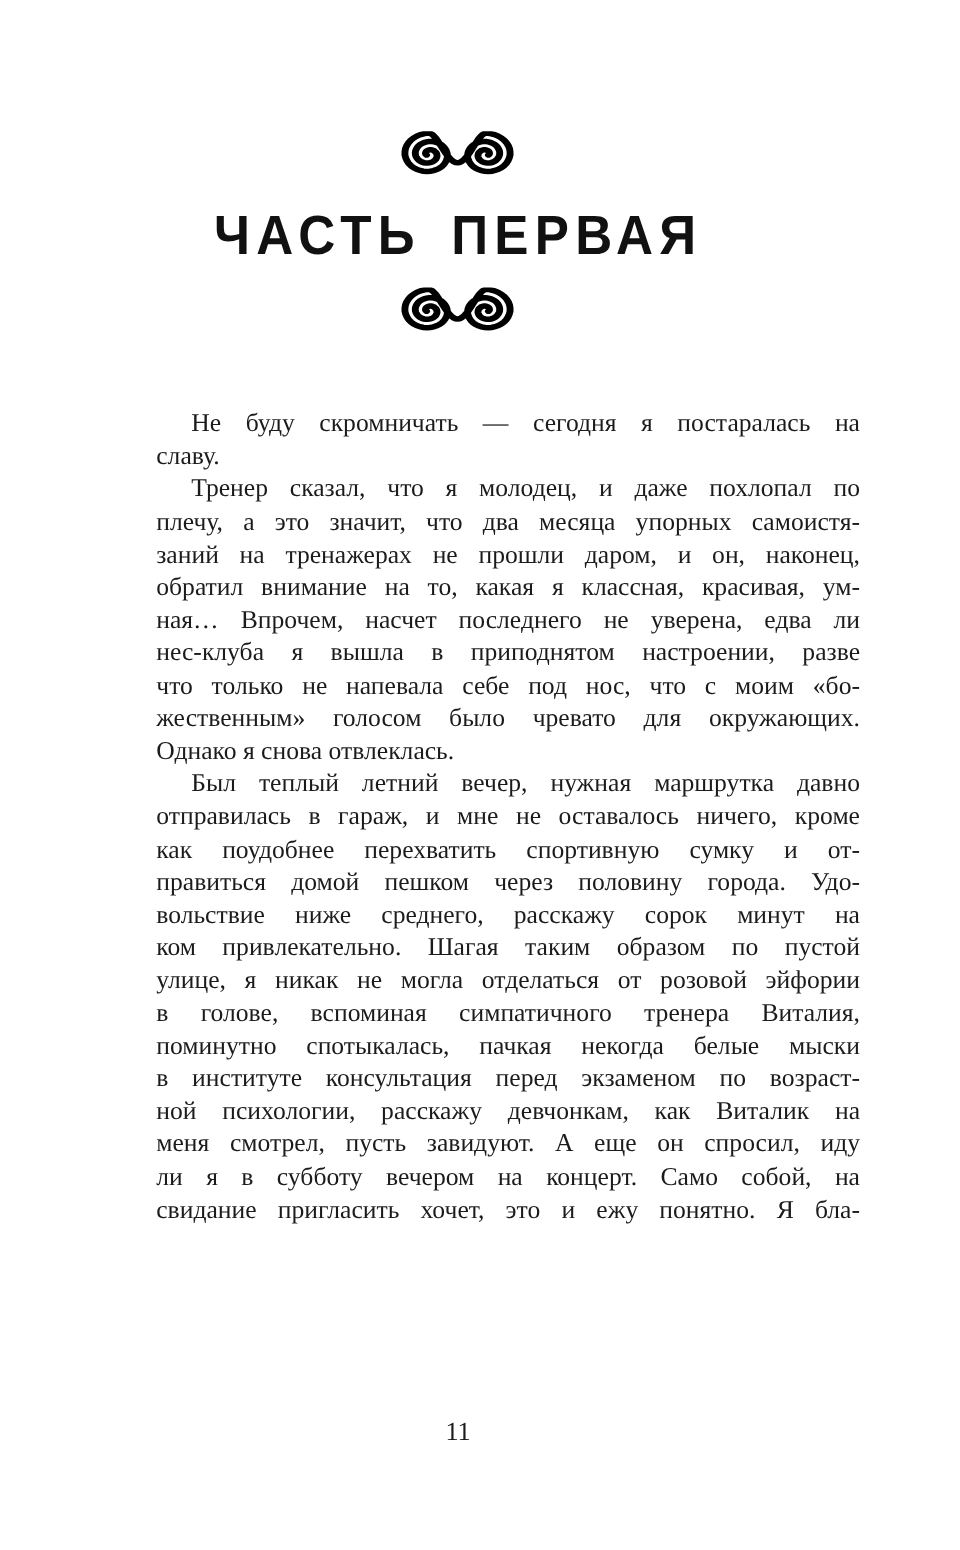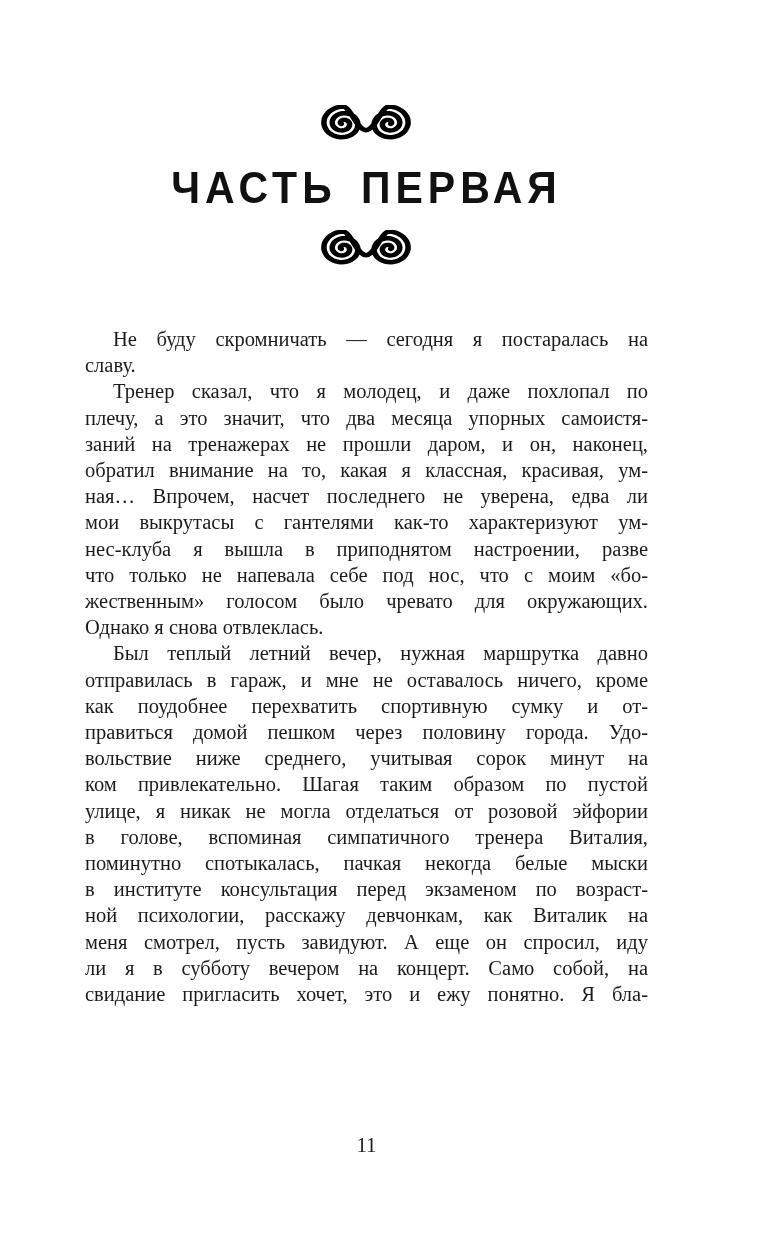--- a/index.html
+++ b/index.html
@@ -49,20 +49,21 @@
     left: 85px;
     width: 563px;
     font-size: 20.5px;
     line-height: 26.2px;
     color: #1b1b1b;
   }
   .line {
     width: 100%;
     text-align: left;
     white-space: normal;
+    margin-left: 40px;
   }
   .line.just {
     text-align: justify;
     text-align-last: justify;
   }
   .line.indent {
     text-indent: 28px;
   }
   .page-number {
     position: absolute;
@@ -94,30 +95,29 @@
   </div>
 
   <div class="body-text">
       <div class="line indent just">Не буду скромничать — сегодня я постаралась на</div>
       <div class="line">славу.</div>
       <div class="line indent just">Тренер сказал, что я молодец, и даже похлопал по</div>
       <div class="line just">плечу, а это значит, что два месяца упорных самоистя-</div>
       <div class="line just">заний на тренажерах не прошли даром, и он, наконец,</div>
       <div class="line just">обратил внимание на то, какая я классная, красивая, ум-</div>
       <div class="line just">ная… Впрочем, насчет последнего не уверена, едва ли</div>
-      <div class="line just">мои выкрутасы с гантелями как-то характеризуют ум-</div>
       <div class="line just">нес-клуба я вышла в приподнятом настроении, разве</div>
       <div class="line just">что только не напевала себе под нос, что с моим «бо-</div>
       <div class="line just">жественным» голосом было чревато для окружающих.</div>
       <div class="line">Однако я снова отвлеклась.</div>
       <div class="line indent just">Был теплый летний вечер, нужная маршрутка давно</div>
       <div class="line just">отправилась в гараж, и мне не оставалось ничего, кроме</div>
       <div class="line just">как поудобнее перехватить спортивную сумку и от-</div>
       <div class="line just">правиться домой пешком через половину города. Удо-</div>
-      <div class="line just">вольствие ниже среднего, учитывая сорок минут на</div>
+      <div class="line just">вольствие ниже среднего, расскажу сорок минут на</div>
       <div class="line just">ком привлекательно. Шагая таким образом по пустой</div>
       <div class="line just">улице, я никак не могла отделаться от розовой эйфории</div>
       <div class="line just">в голове, вспоминая симпатичного тренера Виталия,</div>
       <div class="line just">поминутно спотыкалась, пачкая некогда белые мыски</div>
       <div class="line just">в институте консультация перед экзаменом по возраст-</div>
       <div class="line just">ной психологии, расскажу девчонкам, как Виталик на</div>
       <div class="line just">меня смотрел, пусть завидуют. А еще он спросил, иду</div>
       <div class="line just">ли я в субботу вечером на концерт. Само собой, на</div>
       <div class="line just">свидание пригласить хочет, это и ежу понятно. Я бла-</div>
     </div>

